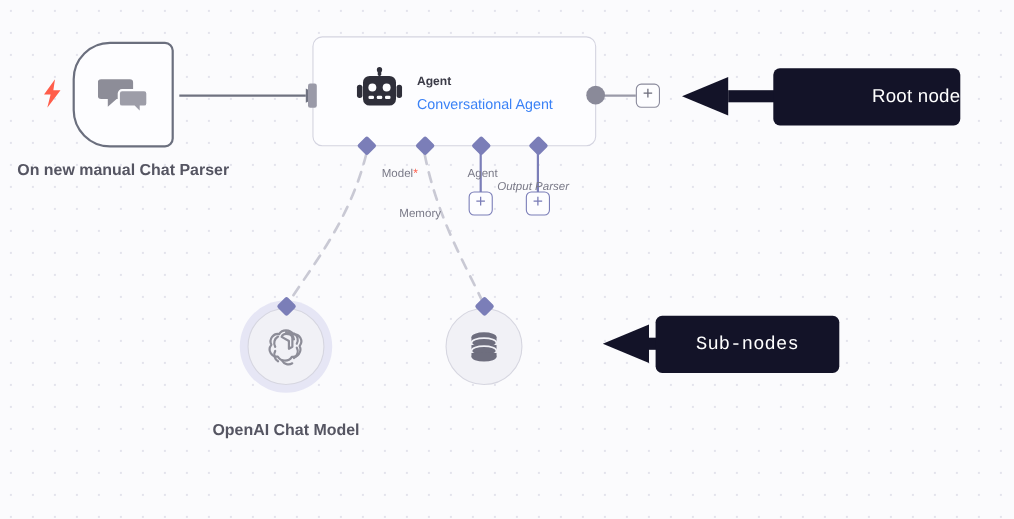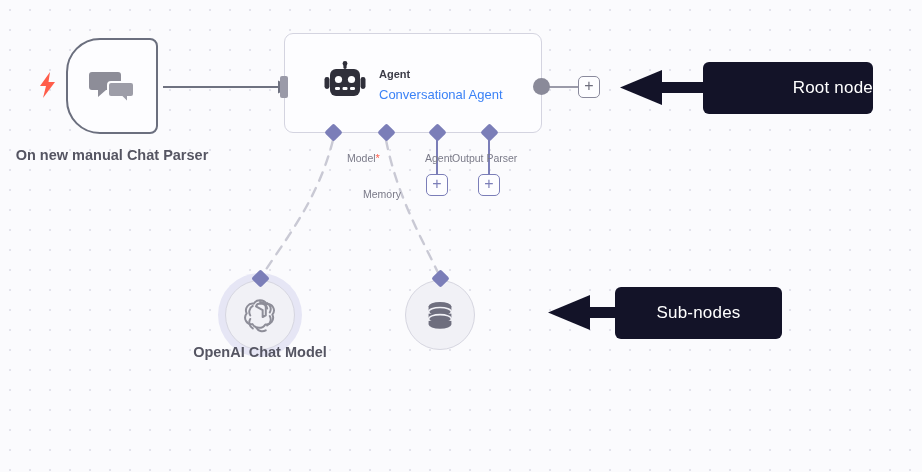--- a/index.html
+++ b/index.html
@@ -210,24 +210,25 @@
     letter-spacing: 0.2px;
   }
   #callout-root {
     left: 703px;
     top: 62px;
     width: 170px;
     height: 52px;
     justify-content: flex-end;
   }
   #callout-sub {
-    left: 615px;
+    left: 596px;
     top: 287px;
     width: 167px;
     height: 52px;
+    font-family: Liberation Mono, monospace;
   }
 </style>
 </head>
 <body>
 
 <div id="canvas">
 
   <svg class="layer" viewBox="0 0 922 472" xmlns="http://www.w3.org/2000/svg">
 
     <line x1="163" y1="87" x2="278" y2="87" stroke="#6f7280" stroke-width="2"></line>
@@ -294,38 +295,38 @@
   <div class="diamond" style="left:327px; top:126px;"></div>
   <div class="diamond" style="left:380px; top:126px;"></div>
   <div class="diamond" style="left:431px; top:126px;"></div>
   <div class="diamond" style="left:483px; top:126px;"></div>
 
   <div class="sub-port-label" style="left:311px; top:152px;margin-left:36px;">
     <span>Model</span><span class="req-star">*</span>
   </div>
   <div class="sub-port-label" style="left:363px; top:152px;margin-top:36px;">Memory</div>
   <div class="sub-port-label" style="left:425px; top:152px;">Agent</div>
-  <div class="sub-port-label" style="left:452px; top:152px;">Output Parser</div>
+  <div class="sub-port-label" style="left:452px; top:164px;font-style:italic;">Output Parser</div>
 
   <div class="plus-btn" style="left:426px; top:174px;">+</div>
   <div class="plus-btn" style="left:478px; top:174px;">+</div>
 
   <div class="subnode selected" style="left:225px; top:280px;">
     <svg class="subnode-icon" viewBox="0 0 40 40" xmlns="http://www.w3.org/2000/svg">
       <path d="M20 4.5 c3.1 0 5.6 1.6 6.9 3.9 c2.7 -0.4 5.4 0.8 6.8 3.3 c1.5 2.6 1.1 5.7 -0.7 7.9
                c1.2 2.4 1 5.4 -0.7 7.6 c-1.6 2.1 -4.2 3.1 -6.7 2.7 c-1.4 2.3 -3.9 3.6 -6.6 3.6
                c-3.1 0 -5.6 -1.6 -6.9 -3.9 c-2.7 0.4 -5.4 -0.8 -6.8 -3.3 c-1.5 -2.6 -1.1 -5.7 0.7 -7.9
                c-1.2 -2.4 -1 -5.4 0.7 -7.6 c1.6 -2.1 4.2 -3.1 6.7 -2.7 c1.4 -2.3 3.9 -3.6 6.6 -3.6 z
                M20 8 c-1.9 0 -3.5 1.1 -4.2 2.8 l7 4 v7.4 l3.3 -1.9 v-8.3 c0 -2.2 -1.9 -4 -6.1 -4 z" fill="none" stroke="#8d8d98" stroke-width="2.1" stroke-linejoin="round"></path>
       <path d="M20 6.2 c4 0 7.3 3.1 7.6 7 M12.4 10.5 c-3.5 2 -4.7 6.4 -2.7 9.9
                M9.7 24.2 c-2 3.5 -0.8 7.9 2.7 9.9 M16.1 33.4 c2 3.5 6.4 4.7 9.9 2.7
                M27.6 31 c3.5 -2 4.7 -6.4 2.7 -9.9 M30.3 17.3 c2 -3.5 0.8 -7.9 -2.7 -9.9" fill="none" stroke="#8d8d98" stroke-width="2.1" stroke-linecap="round"></path>
     </svg>
   </div>
-  <div class="subnode-label" style="left:165px; top:342px;">OpenAI Chat Model</div>
+  <div class="subnode-label" style="left:165px; top:381px;">OpenAI Chat Model</div>
 
   <div class="subnode" style="left:405px; top:280px;">
     <svg class="subnode-icon" viewBox="0 0 40 40" xmlns="http://www.w3.org/2000/svg">
       <ellipse cx="20" cy="11" rx="12" ry="4.6" fill="#6e6e7e"></ellipse>
       <rect x="8" y="11" width="24" height="5.6" fill="#6e6e7e"></rect>
       <ellipse cx="20" cy="16.6" rx="12" ry="4.6" fill="#6e6e7e" stroke="#f1f1f6" stroke-width="1.6"></ellipse>
       <rect x="8" y="18.6" width="24" height="5.6" fill="#6e6e7e"></rect>
       <ellipse cx="20" cy="24.2" rx="12" ry="4.6" fill="#6e6e7e" stroke="#f1f1f6" stroke-width="1.6"></ellipse>
       <rect x="8" y="26.2" width="24" height="3.6" fill="#6e6e7e"></rect>
       <ellipse cx="20" cy="29.8" rx="12" ry="4.6" fill="#6e6e7e"></ellipse>

